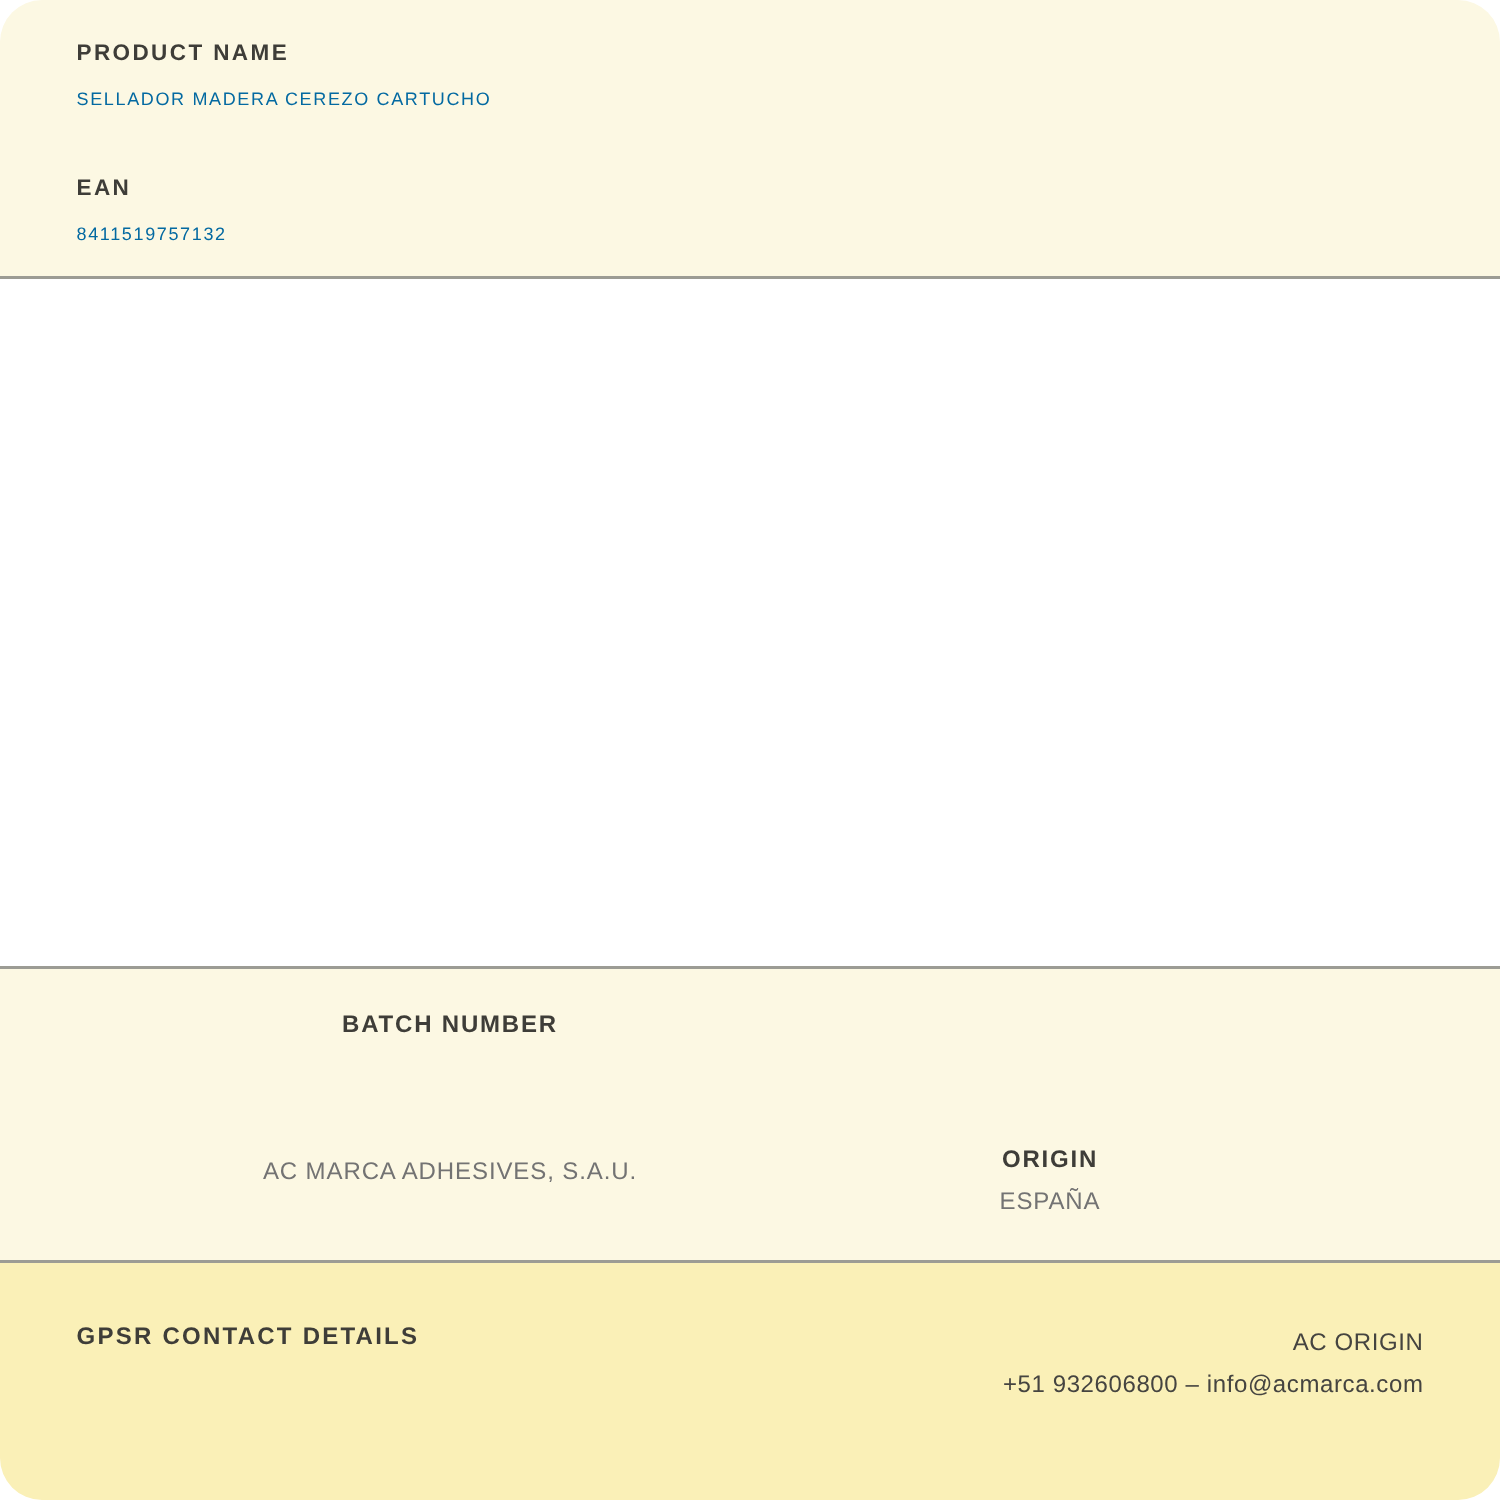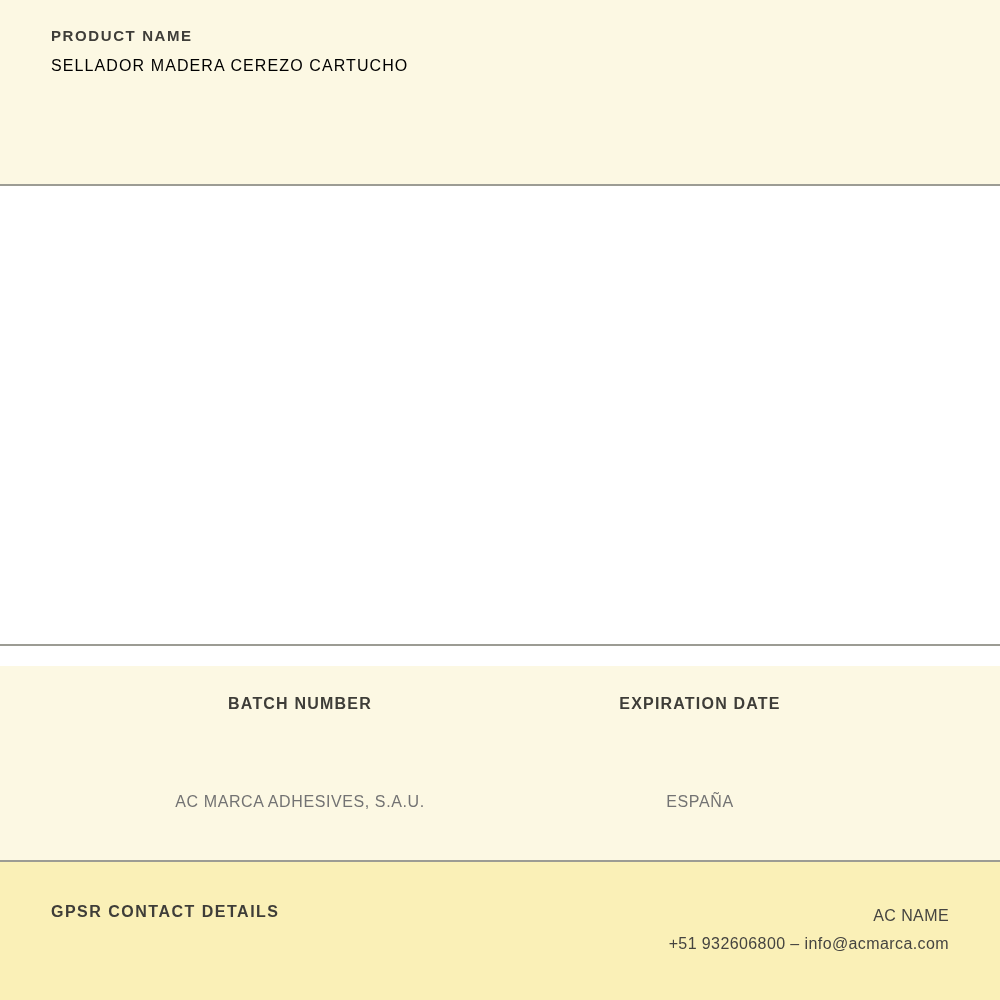--- a/index.html
+++ b/index.html
@@ -2,52 +2,51 @@
 <html><head>
 <meta charset="utf-8">
 <style>
   * { margin: 0; padding: 0; box-sizing: border-box; }
   html, body { width: 1000px; height: 1000px; }
   body {
     font-family: "Liberation Sans", "DejaVu Sans", sans-serif;
     color: #3f3e39;
     background: #ffffff;
   }
-  .page { width: 1000px; height: 1000px; display: flex; flex-direction: column; overflow: hidden; }
+  .page { width: 1000px; height: 1000px; display: flex; flex-direction: column; overflow: hidden; border-radius: 28px; }
 
   .divider { height: 2px; background: #9c9c94; flex: 0 0 auto; }
 
   
   .section-top {
     height: 184px; flex: 0 0 auto;
     background: #fcf8e3;
     padding: 26px 51px 0 51px;
   }
   .field-label {
     font-size: 15px; font-weight: bold; letter-spacing: 1.6px;
     line-height: 19px; color: #3e3d38;
   }
   .field-value {
-    font-size: 16px; letter-spacing: 1.1px;
-    line-height: 20px; margin-top: 11px; color: #000000;
+    font-size: 12px; letter-spacing: 1.1px;
+    line-height: 20px; margin-top: 11px; color: #0369a1;
   }
   .field + .field { margin-top: 40px; }
 
   
   .section-image {
     height: 458px; flex: 0 0 auto;
     background: #ffffff;
   }
 
   
   .section-details {
     height: 194px; flex: 0 0 auto;
     background: #fcf8e3;
     padding-top: 28px;
-    margin-top: 20px;
   }
   .details-grid {
     width: 800px; margin: 0 auto;
     display: grid;
     grid-template-columns: 400px 400px;
     row-gap: 42px;
   }
   .detail-cell { text-align: center; }
   .detail-label {
     font-size: 16px; font-weight: bold; letter-spacing: 1.2px;
@@ -75,52 +74,56 @@
 </head>
 <body>
 
 <div class="page">
 
   <section class="section-top">
     <div class="field">
       <div class="field-label">PRODUCT NAME</div>
       <div class="field-value">SELLADOR MADERA CEREZO CARTUCHO</div>
     </div>
+    <div class="field">
+      <div class="field-label">EAN</div>
+      <div class="field-value">8411519757132</div>
+    </div>
   </section>
 
   <div class="divider"></div>
 
   <section class="section-image"></section>
 
   <div class="divider"></div>
 
   <section class="section-details">
     <div class="details-grid">
       <div class="detail-cell">
         <div class="detail-label">BATCH NUMBER</div>
         <div class="detail-value"></div>
       </div>
       <div class="detail-cell">
-        <div class="detail-label">EXPIRATION DATE</div>
         <div class="detail-value"></div>
       </div>
       <div class="detail-cell">
         <div class="detail-value">AC MARCA ADHESIVES, S.A.U.</div>
       </div>
       <div class="detail-cell">
+        <div class="detail-label">ORIGIN</div>
         <div class="detail-value">ESPAÑA</div>
       </div>
     </div>
   </section>
 
   <div class="divider"></div>
 
   <section class="section-contact">
     <div class="contact-row">
       <div class="contact-label">GPSR CONTACT DETAILS</div>
       <div class="contact-info">
-        <div>AC NAME</div>
+        <div>AC ORIGIN</div>
         <div><span>+51 932606800</span> <span>–</span> <span class="email-link">info@acmarca.com</span></div>
       </div>
     </div>
   </section>
 
 </div>
 
 </body></html>

